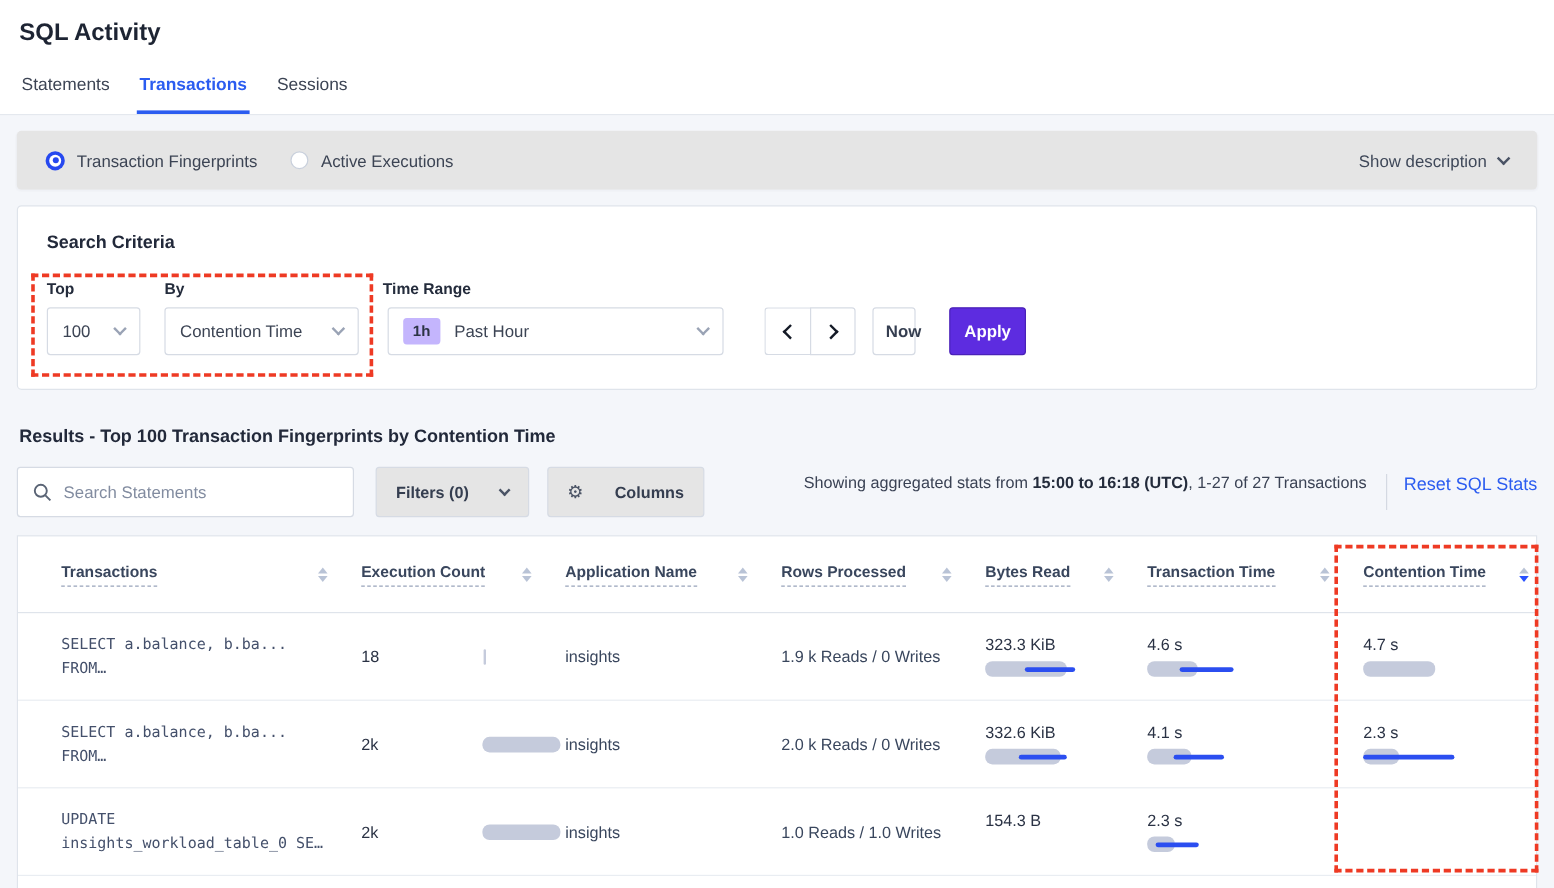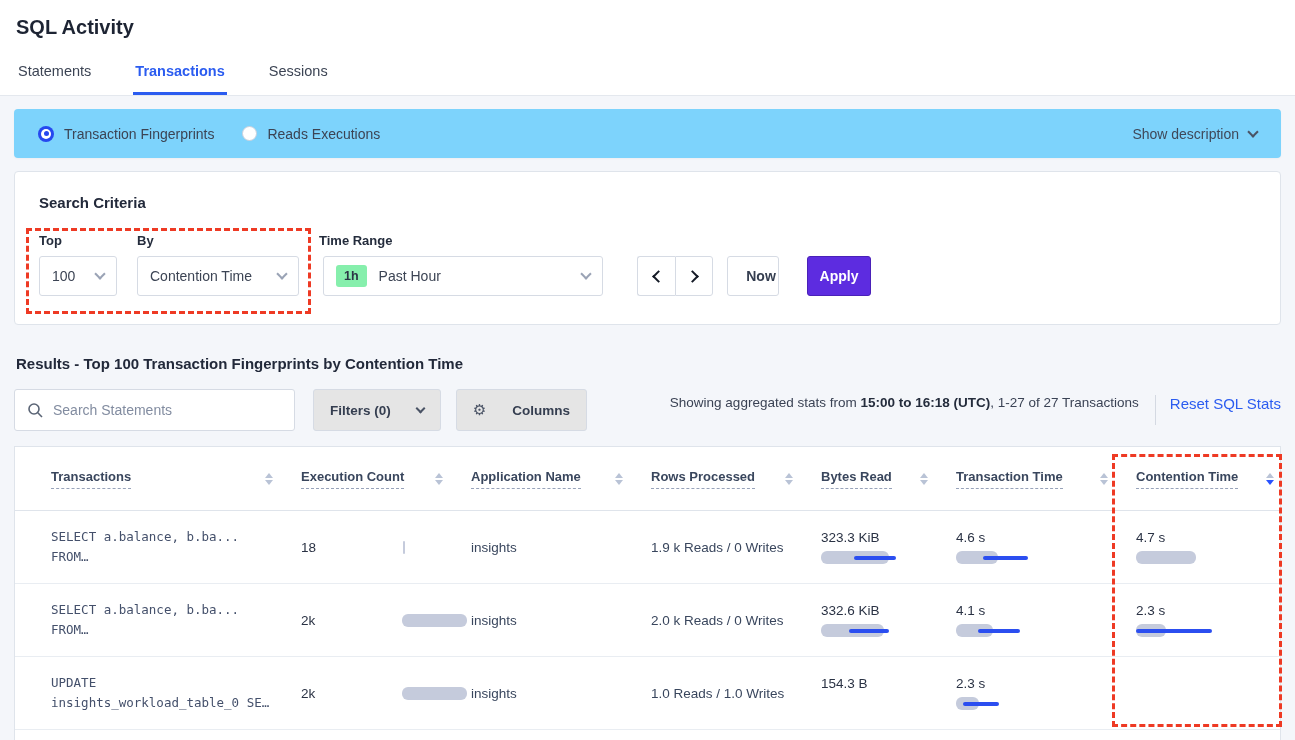--- a/index.html
+++ b/index.html
@@ -7,26 +7,26 @@
   body {
     position: relative;
     background: #f4f6fa;
     font-family: "Liberation Sans", sans-serif;
     color: #475166;
     overflow: hidden;
   }
   
   .page-head { background:#fff; padding:16px 16px 0; border-bottom:1px solid #e4e8ee; }
   .page-title { font-size:20px; font-weight:bold; color:#1d2433; margin-bottom:24px; }
-  .tabs { display:flex; gap:40px; }
+  .tabs { display:flex; gap:21px; }
   .tab { font-size:14.5px; color:#3c4454; padding:0 2px 13px; border-bottom:3px solid transparent; cursor:pointer; }
   .tab.active { color:#2b5cf0; font-weight:bold; border-bottom-color:#2b5cf0; }
 
   
-  .mode-card { margin:13px 14px 0; background:#7dd3fc; border-radius:4px; height:49px;
+  .mode-card { margin:13px 14px 0; background:#e5e5e5; border-radius:4px; height:49px;
     display:flex; align-items:center; padding:0 24px; box-shadow:0 1px 2px rgba(40,50,70,.04); }
   .radio-opt { display:flex; align-items:center; margin-right:28px; cursor:pointer; }
   .radio { width:16px; height:16px; border-radius:50%; margin-right:10px; position:relative; flex:none; }
   .radio.sel { background:#2648ef; }
   .radio.sel::after { content:""; position:absolute; left:3px; top:3px; width:10px; height:10px; border-radius:50%; background:#fff; }
   .radio.sel::before { content:""; position:absolute; left:5.5px; top:5.5px; width:5px; height:5px; border-radius:50%; background:#2648ef; z-index:1; }
   .radio.unsel { width:15px; height:15px; border:1px solid #c9d0dc; background:#fff; }
   .radio-label { font-size:14px; color:#3c4454; }
   .show-desc { margin-left:auto; display:flex; align-items:center; gap:10px; font-size:14px; color:#3f4859; cursor:pointer; }
   .chev { width:8px; height:8px; border-right:2px solid #4a5365; border-bottom:2px solid #4a5365;
@@ -38,32 +38,32 @@
   .criteria-title { font-size:15px; font-weight:bold; color:#22293a; }
   .fields { display:flex; margin-top:22px; align-items:flex-end; }
   .field { display:flex; flex-direction:column; margin-right:20px; }
   .field-label { font-size:13px; font-weight:bold; color:#242c3c; margin-bottom:8px; }
   .select { height:40px; border:1px solid #d6dbe4; border-radius:3px; background:#fff;
     display:flex; align-items:center; padding:0 12px; font-size:14px; color:#3c4454; cursor:pointer; }
   .select .chev { border-color:#9aa3b5; margin-left:auto; }
   .sel-top { width:78px; }
   .sel-by { width:162px; }
   .sel-time { width:280px; margin-left:4px; }
-  .time-badge { background:#86efac; color:#2c3445; font-weight:bold; font-size:12.5px;
+  .time-badge { background:#c4b5fd; color:#2c3445; font-weight:bold; font-size:12.5px;
     border-radius:3px; padding:4px 8px; margin-right:12px; }
   .arrow-group { display:flex; margin-left:14px; }
   .arrow-btn { width:38px; height:40px; border:1px solid #d6dbe4; background:#fff;
     display:flex; align-items:center; justify-content:center; cursor:pointer; }
   .arrow-btn:first-child { border-radius:3px 0 0 3px; border-right:none; }
   .arrow-btn:last-child { border-radius:0 3px 3px 0; }
   .chev-left { width:9px; height:9px; border-left:2.5px solid #141a26; border-bottom:2.5px solid #141a26; transform:rotate(45deg); margin-left:3px; }
   .chev-right { width:9px; height:9px; border-right:2.5px solid #141a26; border-bottom:2.5px solid #141a26; transform:rotate(-45deg); margin-right:3px; }
   .btn { height:40px; border-radius:3px; font-size:14px; font-weight:bold; display:flex;
     align-items:center; justify-content:center; cursor:pointer; }
-  .btn-now { width:52px; margin-left:14px; border:1px solid #d6dbe4; background:#fff; color:#353e50;padding-left:16px; }
+  .btn-now { width:36px; margin-left:14px; border:1px solid #d6dbe4; background:#fff; color:#353e50;padding-left:16px; }
   .btn-apply { width:64px; margin-left:28px; background:#5d2ce0; border:1px solid #4a21b8; color:#ffffff; }
 
   
   .results-title { margin:30px 16px 0; font-size:15px; font-weight:bold; color:#22293a; }
   .toolbar { margin:17px 14px 0; display:flex; align-items:center; }
   .search-box { width:281px; height:42px; background:#fff; border:1px solid #d6dbe4; border-radius:3px;
     display:flex; align-items:center; padding:0 12px; }
   .search-box input { border:none; outline:none; font-size:14px; color:#3c4454; margin-left:10px; width:220px;
     font-family:"Liberation Sans",sans-serif; background:transparent; }
   .search-box input::placeholder { color:#828ca0; }
@@ -122,21 +122,21 @@
   </div>
 </div>
 
 <div class="mode-card">
   <div class="radio-opt">
     <span class="radio sel"></span>
     <span class="radio-label">Transaction Fingerprints</span>
   </div>
   <div class="radio-opt">
     <span class="radio unsel"></span>
-    <span class="radio-label">Reads Executions</span>
+    <span class="radio-label">Active Executions</span>
   </div>
   <div class="show-desc">
     <span>Show description</span>
     <span class="chev"></span>
   </div>
 </div>
 
 <div class="criteria-card">
   <div class="criteria-title">Search Criteria</div>
   <div class="fields">

